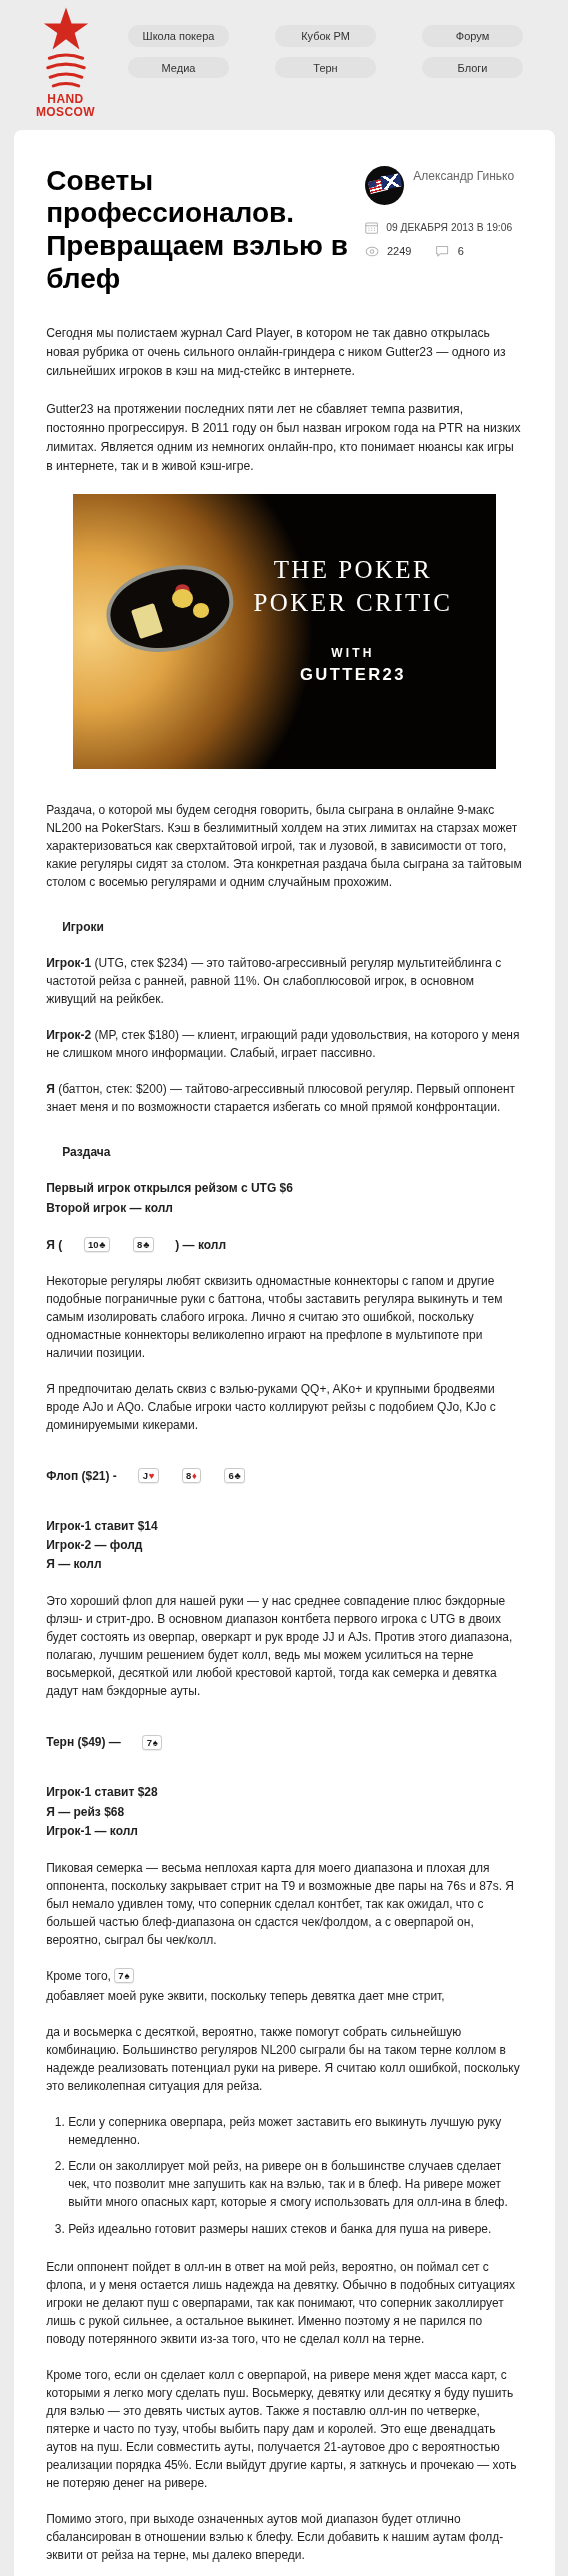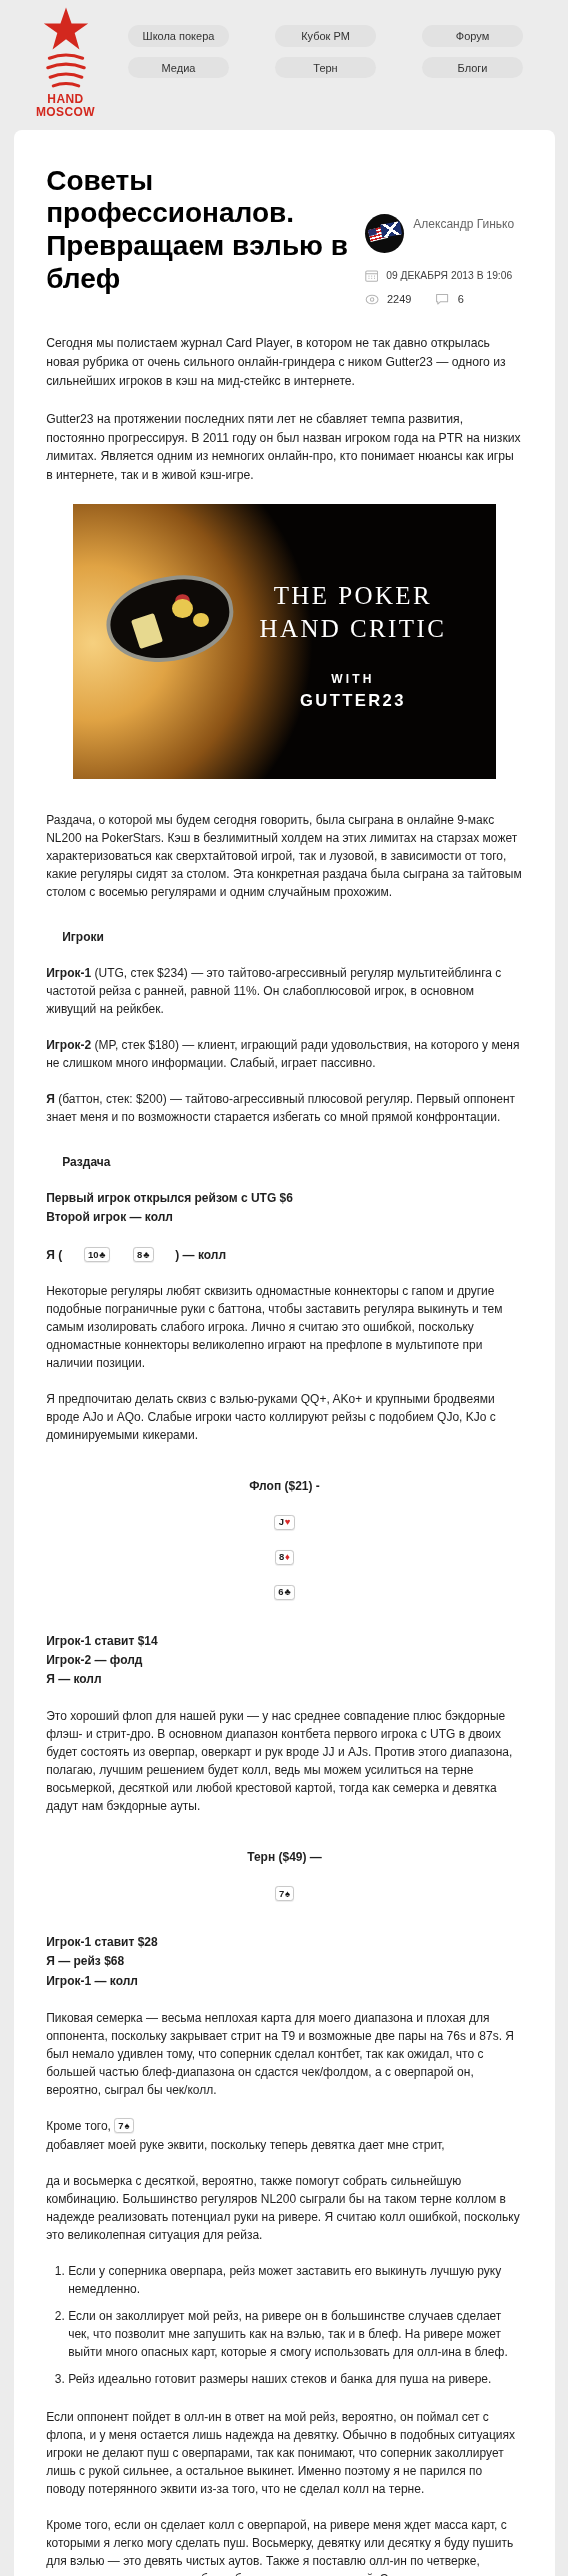--- a/index.html
+++ b/index.html
@@ -12,21 +12,21 @@
   .logo svg{display:block;margin:0 auto;}
   .logo-text{color:#d3281e;font-weight:bold;font-size:12px;line-height:1.05;letter-spacing:0.4px;}
   nav{display:grid;grid-template-columns:repeat(3,101px);column-gap:46px;row-gap:10.3px;margin:19px 0 0 16px;align-content:start;}
   .pill{background:#e2e2e2;border-radius:11px;height:21.3px;display:flex;align-items:center;justify-content:center;
         font-size:11px;color:#333;cursor:pointer;white-space:nowrap;}
 
   
   .card{background:#fff;border-radius:8px;margin:3.2px 14.2px 11px;padding:35px 32px 33px;}
   .article-head{display:flex;}
   h1{font-size:28px;line-height:1.17;margin:0;flex:1;max-width:340px;font-weight:700;color:#000;}
-  .authorbox{width:158px;margin-left:auto;padding-top:1.6px;margin-top:48px;}
+  .authorbox{width:158px;margin-left:auto;padding-top:1.6px;}
   .author-row{display:flex;align-items:flex-start;}
   .avatar{width:39px;height:39px;border-radius:50%;background:#0c0c0c;position:relative;overflow:hidden;flex:none;cursor:pointer;}
   .avatar .f-us{position:absolute;left:4px;top:13.4px;width:18px;height:12px;transform:rotate(-14deg);
      background:repeating-linear-gradient(#c22 0 1.6px,#fff 1.6px 3.2px);}
   .avatar .f-us:before{content:"";position:absolute;left:0;top:0;width:8px;height:6.3px;background:#26306b;}
   .avatar .f-uk{position:absolute;right:3.2px;top:8.7px;width:20px;height:12.6px;transform:rotate(-10deg);
      background:
        linear-gradient(45deg,transparent 44%,#fff 44% 56%,transparent 56%),
        linear-gradient(-45deg,transparent 44%,#fff 44% 56%,transparent 56%),
        linear-gradient(45deg,transparent 47%,#c22 47% 53%,transparent 53%),
@@ -47,34 +47,34 @@
   .banner{width:423px;height:275px;margin:9.5px auto 32px;background:#050302;position:relative;overflow:hidden;}
   .banner .glow{position:absolute;left:-118px;top:-39px;width:363px;height:371px;
      background:radial-gradient(circle at 38% 48%,#f6d07f 0%,#e0a344 26%,#8a5215 52%,rgba(8,4,1,0) 74%);}
   .banner .lens{position:absolute;left:33px;top:73px;width:120px;height:76px;background:#0d0a07;
      border:4.7px solid #93938a;border-radius:52% 46% 54% 50%;transform:rotate(-9deg);}
   .banner .chip1,.banner .chip2{position:absolute;border-radius:50%;background:#e8c84f;}
   .banner .chip1{left:99px;top:95px;width:20.5px;height:19px;box-shadow:0 -8px 0 -3.2px #b33;}
   .banner .chip2{left:120px;top:109px;width:16px;height:14.2px;}
   .banner .mini-card{position:absolute;left:62px;top:112px;width:24px;height:30px;background:#e7d98f;
      border-radius:2.4px;transform:rotate(-18deg);}
-  .banner-text{position:absolute;right:12.6px;top:76px;width:261px;text-align:center;color:#fff;
+  .banner-text{position:absolute;right:12.6px;top:60px;width:261px;text-align:center;color:#fff;
      font-family:"Liberation Serif",serif;}
   .bt-big{font-size:25px;letter-spacing:2.4px;line-height:1.3;white-space:nowrap;}
   .bt-with{margin-top:27px;font-size:12px;letter-spacing:3.2px;font-family:"Liberation Sans",sans-serif;font-weight:bold;}
   .bt-name{font-size:16.6px;letter-spacing:2.4px;margin-top:4.7px;font-family:"Liberation Sans",sans-serif;font-weight:bold;}
 
   
   .body-col{font-size:12px;}
   .bp,.bl,.bh,.bc{line-height:1.5;margin:0 0 18px;}
   .bh{font-weight:700;margin:27px 16px 18px;}
   .bl{font-weight:700;line-height:1.6;}
   .bc{display:flex;align-items:center;flex-wrap:wrap;gap:1.6px;}
   .bc.bold{font-weight:700;gap:20px;}
-  .bc.street{margin:33px 0 32px;flex-direction:column;}
+  .bc.street{margin:33px 0 32px;}
   ol.bo{margin:0 0 20.5px;padding-left:22px;}
   ol.bo li{margin-bottom:8.7px;line-height:1.5;}
   .pcard{display:inline-flex;align-items:center;background:#fff;border:0.8px solid #c9c9c9;border-radius:3.2px;
      padding:0.8px 3.2px;margin:0 1.6px;font-size:9.5px;font-weight:700;line-height:1.2;box-shadow:0 0.8px 0.8px rgba(0,0,0,.08);}
   .pcard .su{margin-left:0.8px;font-size:9.5px;}
   .pcard .su.red{color:#d92b2b;}
   .pcard .su.blk{color:#111;}
 </style>
 </head>
 <body>
@@ -164,21 +164,21 @@
     </div>
 
     <div class="banner">
       <div class="glow"></div>
       <div class="lens"></div>
       <div class="mini-card"></div>
       <div class="chip1"></div>
       <div class="chip2"></div>
       <div class="banner-text">
         <div class="bt-big">THE POKER</div>
-        <div class="bt-big">HAND CRITIC</div>
+        <div class="bt-big">POKER CRITIC</div>
         <div class="bt-with">WITH</div>
         <div class="bt-name">GUTTER23</div>
       </div>
     </div>
 
     <div class="body-col">
         <p class="bp">Раздача, о которой мы будем сегодня говорить, была сыграна в онлайне 9-макс NL200 на PokerStars. Кэш в безлимитный холдем на этих лимитах на старзах может характеризоваться как сверхтайтовой игрой, так и лузовой, в зависимости от того, какие регуляры сидят за столом. Эта конкретная раздача была сыграна за тайтовым столом с восемью регулярами и одним случайным прохожим.</p>
         <p class="bh">Игроки</p>
         <p class="bp"><strong>Игрок-1</strong> (UTG, стек $234) — это тайтово-агрессивный регуляр мультитейблинга с частотой рейза с ранней, равной 11%. Он слабоплюсовой игрок, в основном живущий на рейкбек.</p>
         <p class="bp"><strong>Игрок-2</strong> (MP, стек $180) — клиент, играющий ради удовольствия, на которого у меня не слишком много информации. Слабый, играет пассивно.</p>

